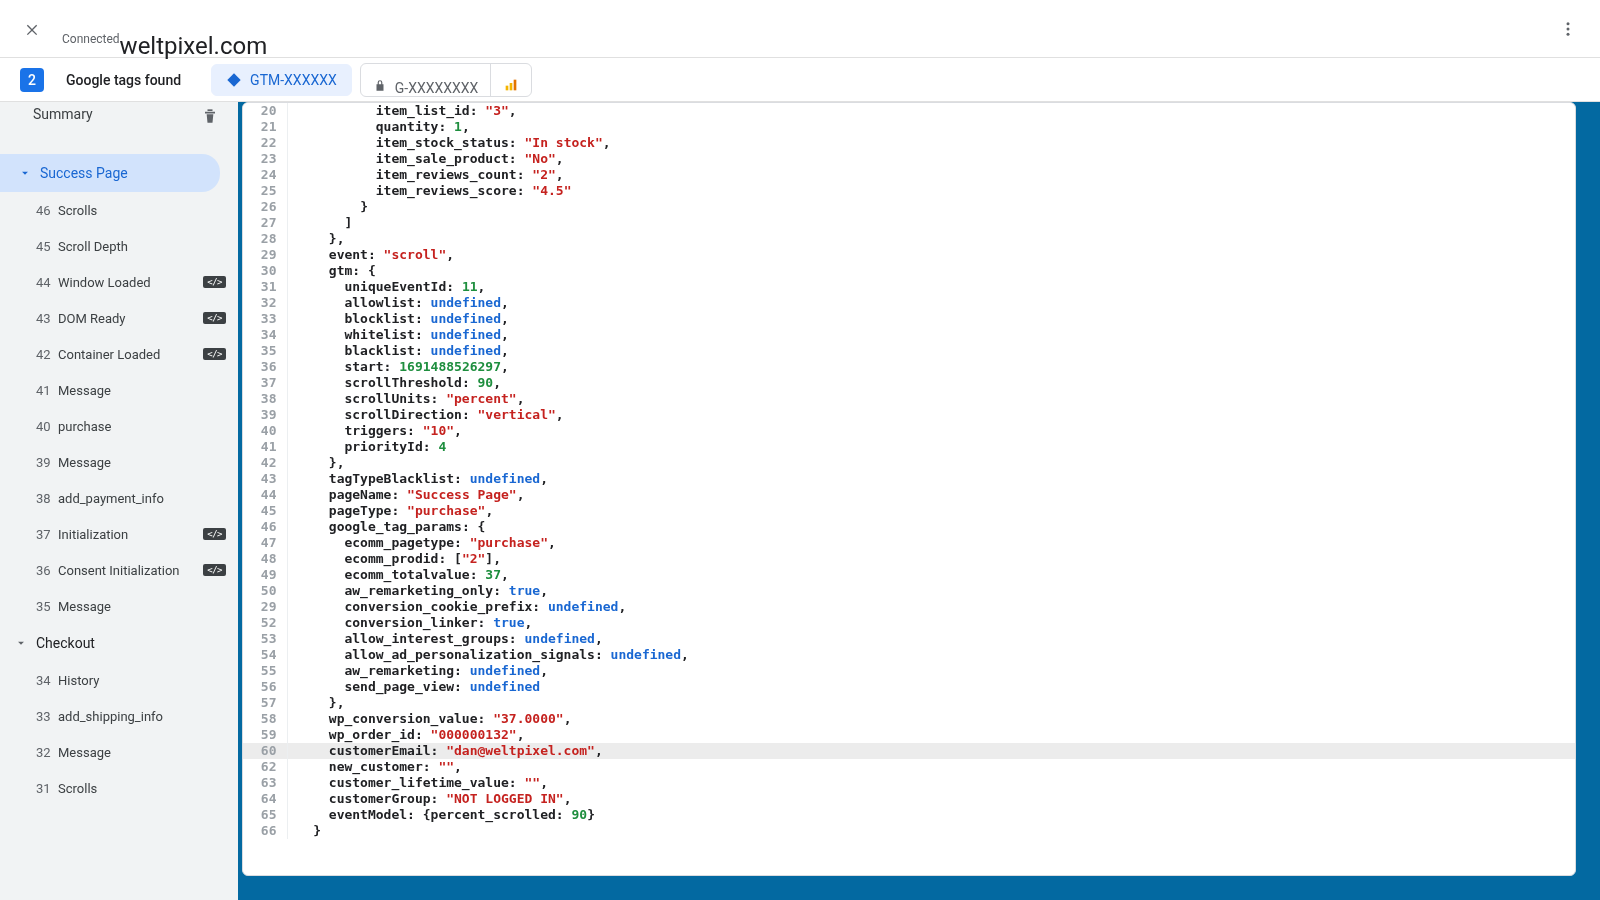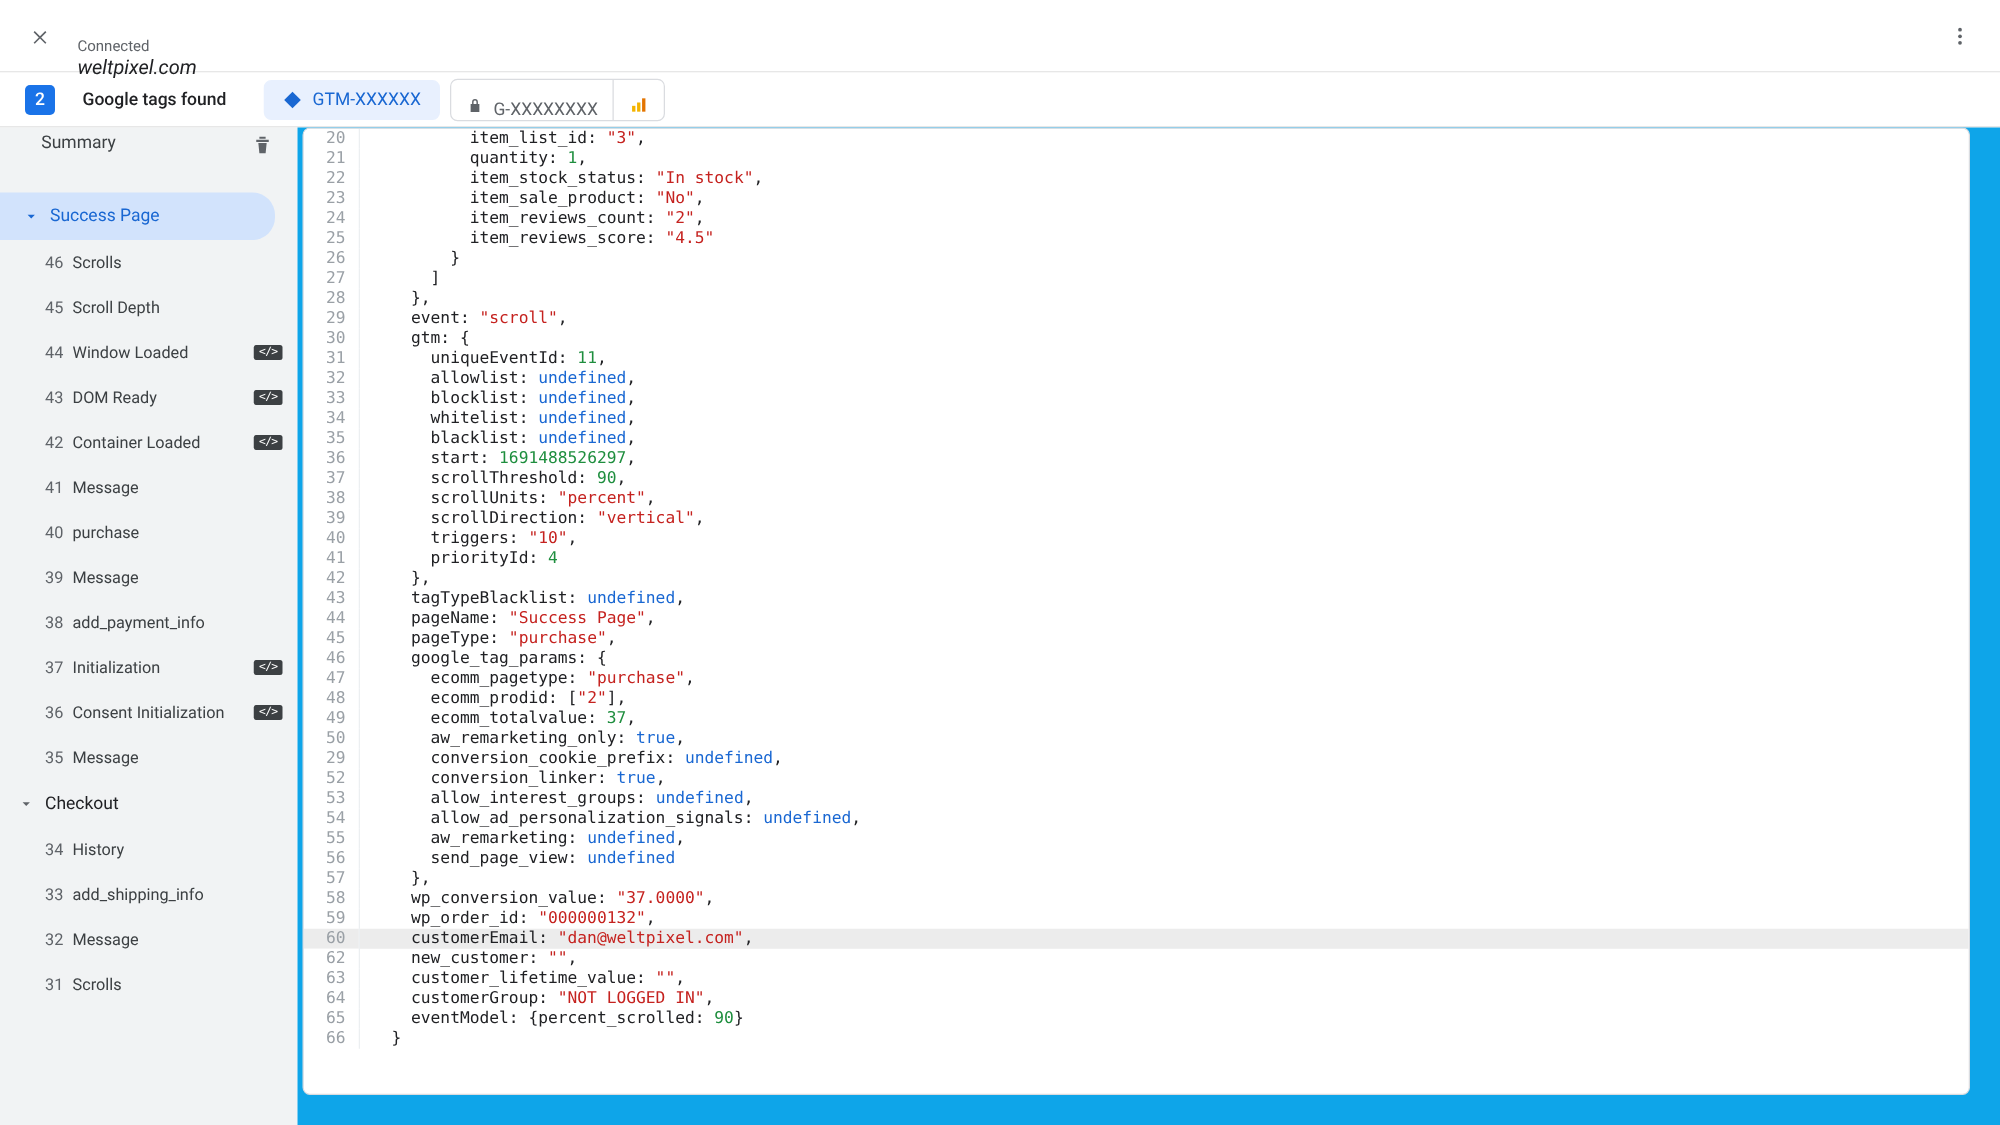--- a/index.html
+++ b/index.html
@@ -2,23 +2,23 @@
 <html><head>
 <meta charset="utf-8">
 <style>
   * { box-sizing: border-box; margin: 0; padding: 0; }
   html, body { width: 1600px; height: 900px; font-family: "Roboto", "Helvetica Neue", Arial, sans-serif; background: #fff; color: #202124; overflow: hidden; }
 
   
   .topbar { height: 58px; display: flex; align-items: center; padding: 0 18px; border-bottom: 1px solid #e0e0e0; }
   .close-btn { width: 28px; height: 28px; display:flex; align-items:center; justify-content:center; cursor:pointer; color:#5f6368; margin-right: 16px; }
   .close-btn svg { width: 16px; height: 16px; }
-  .conn-block { display:flex; flex-direction:column; line-height:1.2;margin-top:36px; }
+  .conn-block { display:flex; flex-direction:row; line-height:1.2;margin-top:36px; }
   .conn-label { font-size: 12px; color:#5f6368; }
-  .conn-domain { font-size: 16px; color:#202124; font-weight: 400; font-style: italic; }
+  .conn-domain { font-size: 24px; color:#202124; font-weight: 400; }
   .kebab { margin-left:auto; width:28px; height:28px; display:flex; align-items:center; justify-content:center; color:#5f6368; cursor:pointer; }
   .kebab svg { width:18px; height:18px; }
 
   
   .tagbar { height: 44px; display:flex; align-items:center; padding: 0 20px; border-bottom: 1px solid #e0e0e0; background:#fff; }
   .tag-count { background:#1a73e8; color:#fff; border-radius:4px; width:24px; height:24px; display:flex; align-items:center; justify-content:center; font-size:14px; font-weight:500; margin-right:12px; }
   .tag-label { font-size:14px; font-weight:500; margin-right: 30px; margin-left: 10px; }
   .tag-pill { height:32px; display:flex; align-items:center; padding:0 14px; border:1px solid #dadce0; border-radius:6px; margin-right:8px; font-size:14px; cursor:pointer; }
   .tag-pill.active { background:#e8f0fe; border-color:#e8f0fe; color:#1967d2; }
   .tag-pill .tp-icon { width:16px; height:16px; margin-right:8px; display:flex; align-items:center; justify-content:center; }
@@ -39,21 +39,21 @@
   .sb-section.plain .caret { color:#5f6368; }
   .sb-section-label { font-size:14px; }
   .sb-section.active { color:#1967d2; }
   .sb-section.active-pill { background:#d2e3fc; border-radius: 0 18px 18px 0; margin-right: 18px; padding-left: 16px; }
   .sb-item { display:flex; align-items:center; height:36px; padding: 0 12px 0 36px; font-size:13px; color:#3c4043; cursor:pointer; }
   .sb-item .num { width:22px; color:#5f6368; font-size:13px; text-align:left; }
   .sb-item .label { flex:1; }
   .sb-item .badge { background:#3c4043; color:#fff; font-size:9px; padding:1px 4px; border-radius:2px; margin-left:6px; font-family: monospace; letter-spacing: -0.5px;}
 
   
-  .main { flex:1; background:#0ea5e9; padding: 0 24px 24px 4px; overflow:hidden; }
+  .main { flex:1; background:#0369a1; padding: 0 24px 24px 4px; overflow:hidden;font-weight:bold; }
   .code-card { background:#fff; border:1px solid #dadce0; border-radius:6px; height:100%; overflow:hidden; }
   .code-scroll { height:100%; overflow:auto; }
   .code-table { font-family: "Menlo", "Consolas", monospace; font-size: 13px; line-height: 16px; border-collapse: collapse; width:100%; }
   .code-table td.gut { text-align:right; color:#9aa0a6; padding: 0 10px; border-right:1px solid #eceff1; user-select:none; width: 44px; background:#fff;}
   .code-table td.src { padding: 0 10px; white-space: pre; }
   .code-table tr.hl td.gut { background:#ececec; }
   .code-table tr.hl td.src { background:#ececec; }
 
   .tok-key { color:#202124; }
   .tok-str { color:#c5221f; }

